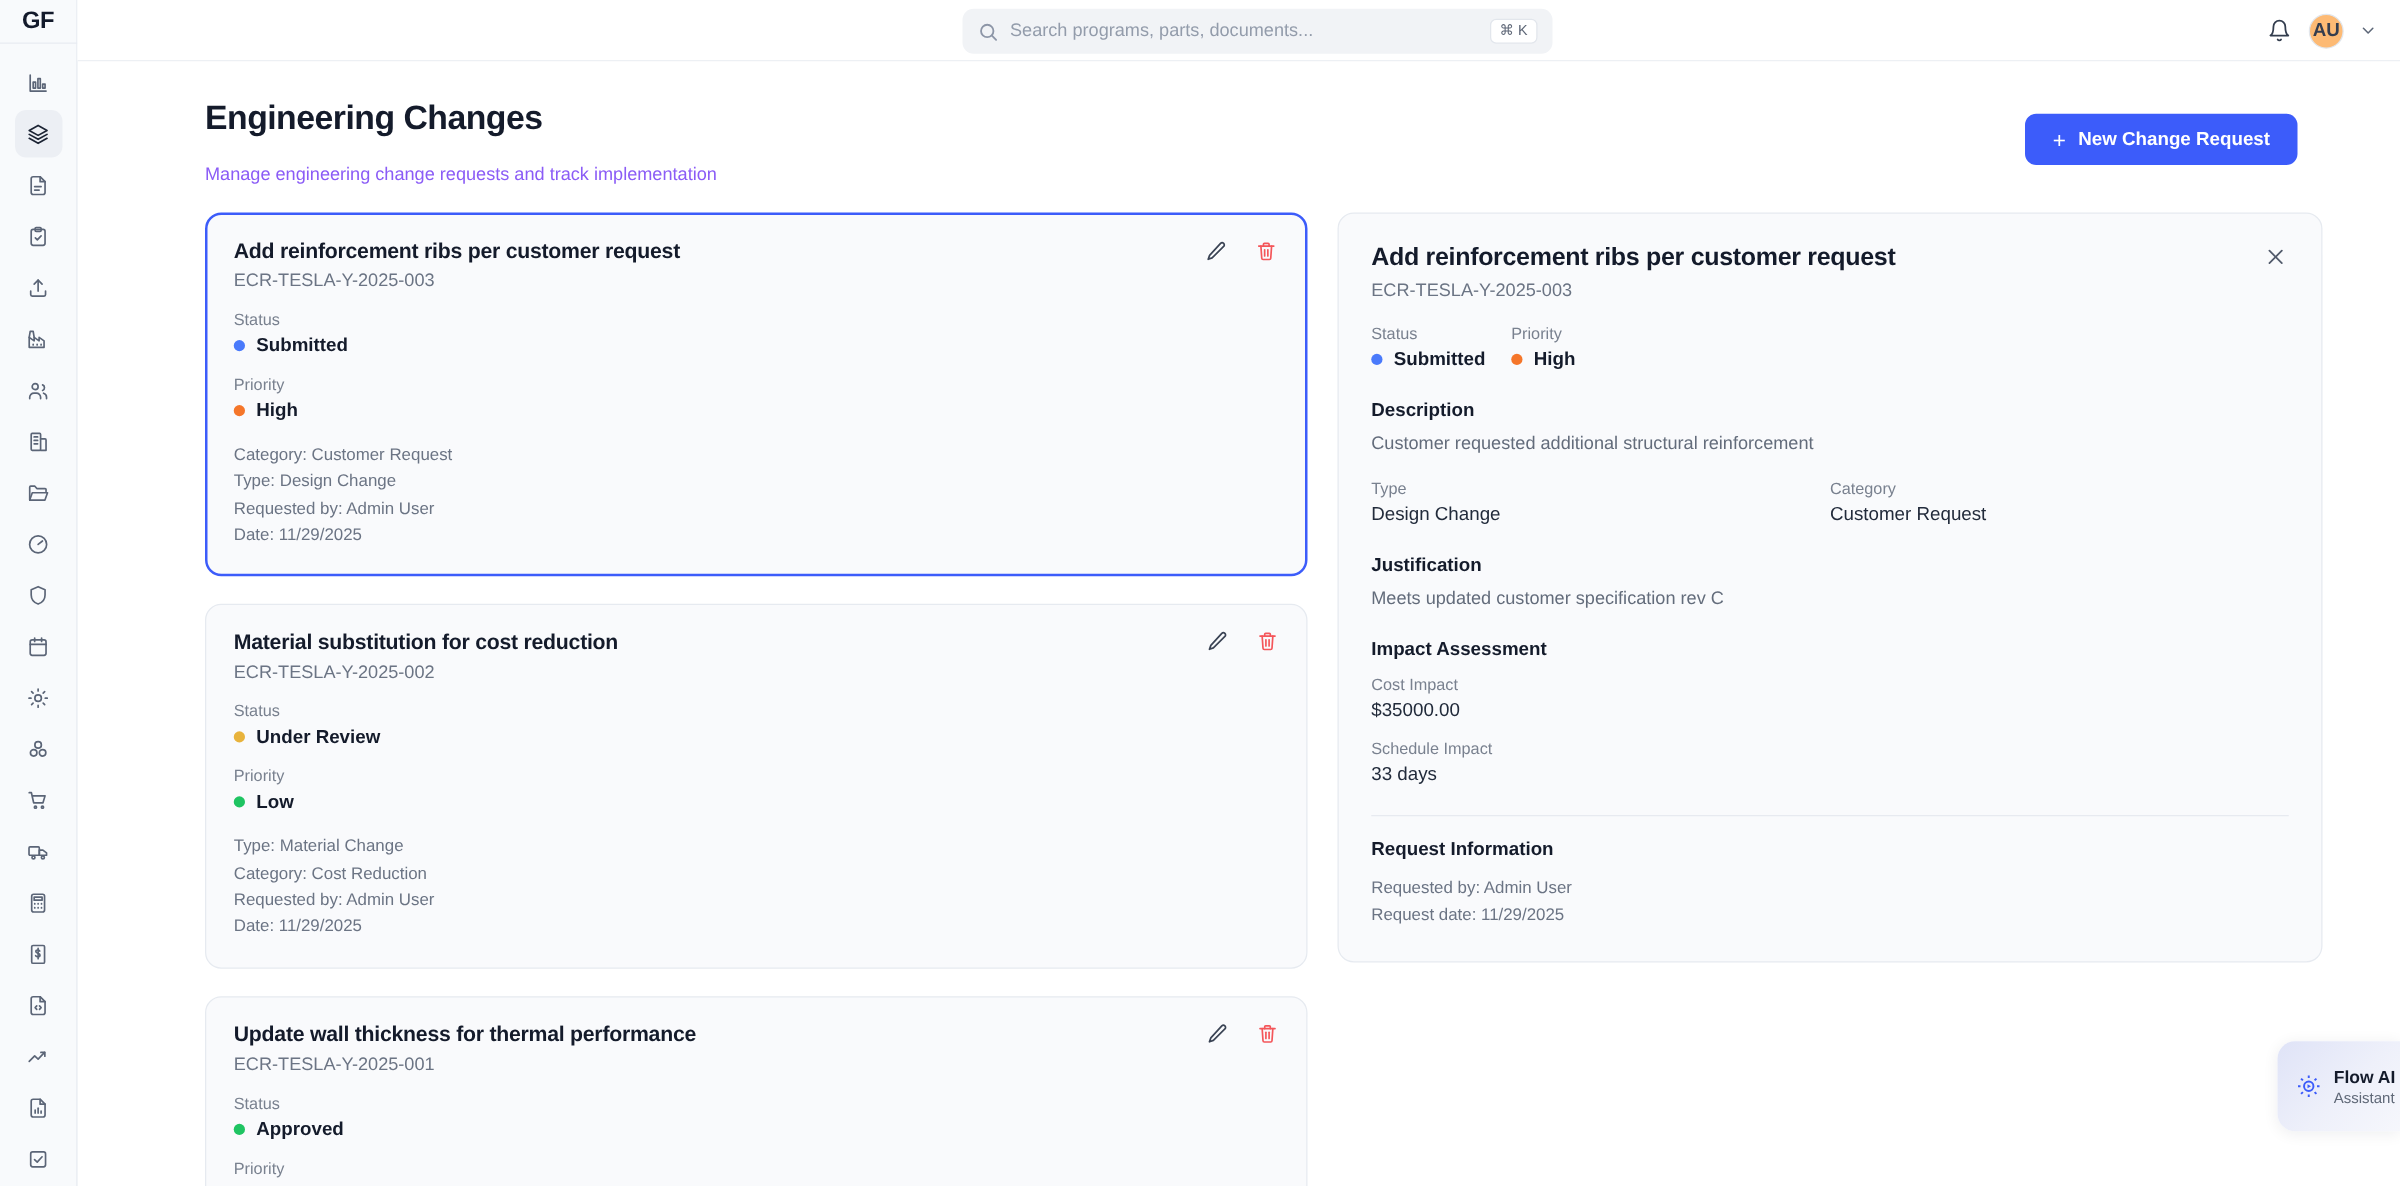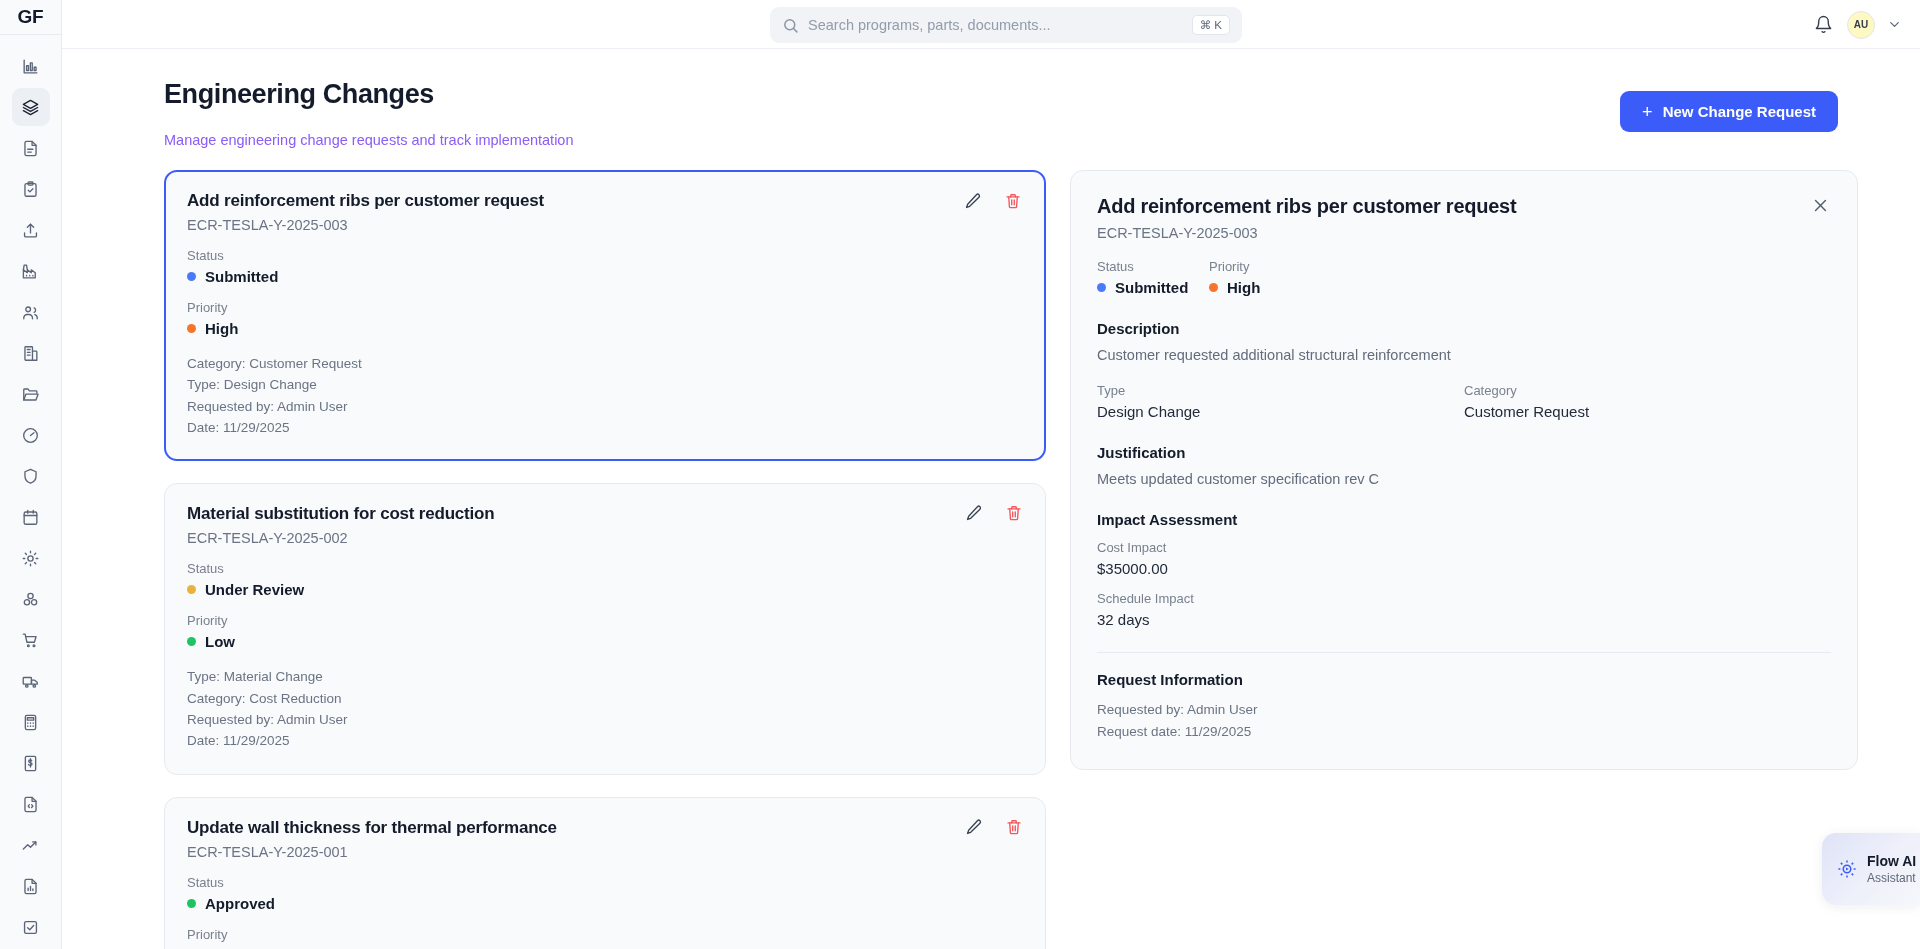--- a/index.html
+++ b/index.html
@@ -64,23 +64,23 @@
     font-size: 11.5px; color: #5e6777; padding: 2px 7px; line-height: 1.3;
     font-family: "Liberation Sans", sans-serif; white-space: nowrap;
   }
   .topbar-right {
     position: absolute; right: 18px; top: 0; height: 49px;
     display: flex; align-items: center; gap: 12px;
   }
   .bell-btn { color: #333d4e; display: flex; cursor: pointer; padding: 2px; }
   .avatar {
     width: 28px; height: 28px; border-radius: 50%;
-    background: #fef9c3; border: 1px solid #e2e6ec;
+    background: #fdba74; border: 1px solid #e2e6ec;
     display: flex; align-items: center; justify-content: center;
-    font-size: 10px; font-weight: bold; color: #343d4e; cursor: pointer;
+    font-size: 15px; font-weight: bold; color: #343d4e; cursor: pointer;
   }
   .chev { color: #5d6778; display: flex; cursor: pointer; }
 
   
   .content { flex: 1; position: relative; overflow: hidden; padding: 0 22px; }
   .page-head {
     display: flex; align-items: flex-start; justify-content: space-between;
     padding: 30px 60px 0 80px;
     gap: 43px;
   }
@@ -575,21 +575,21 @@
             <div class="sec-head">Justification</div>
             <div class="sec-body">Meets updated customer specification rev C</div>
 
             <div class="sec-head">Impact Assessment</div>
             <div style="margin-top:12px">
               <div class="kv-label">Cost Impact</div>
               <div class="kv-val">$35000.00</div>
             </div>
             <div style="margin-top:14px">
               <div class="kv-label">Schedule Impact</div>
-              <div class="kv-val">32 days</div>
+              <div class="kv-val">33 days</div>
             </div>
 
             <hr class="hr">
 
             <div class="sec-head" style="margin-top:18px">Request Information</div>
             <div class="small-meta">
               <div>Requested by: Admin User</div>
               <div>Request date: 11/29/2025</div>
             </div>
           </div>

